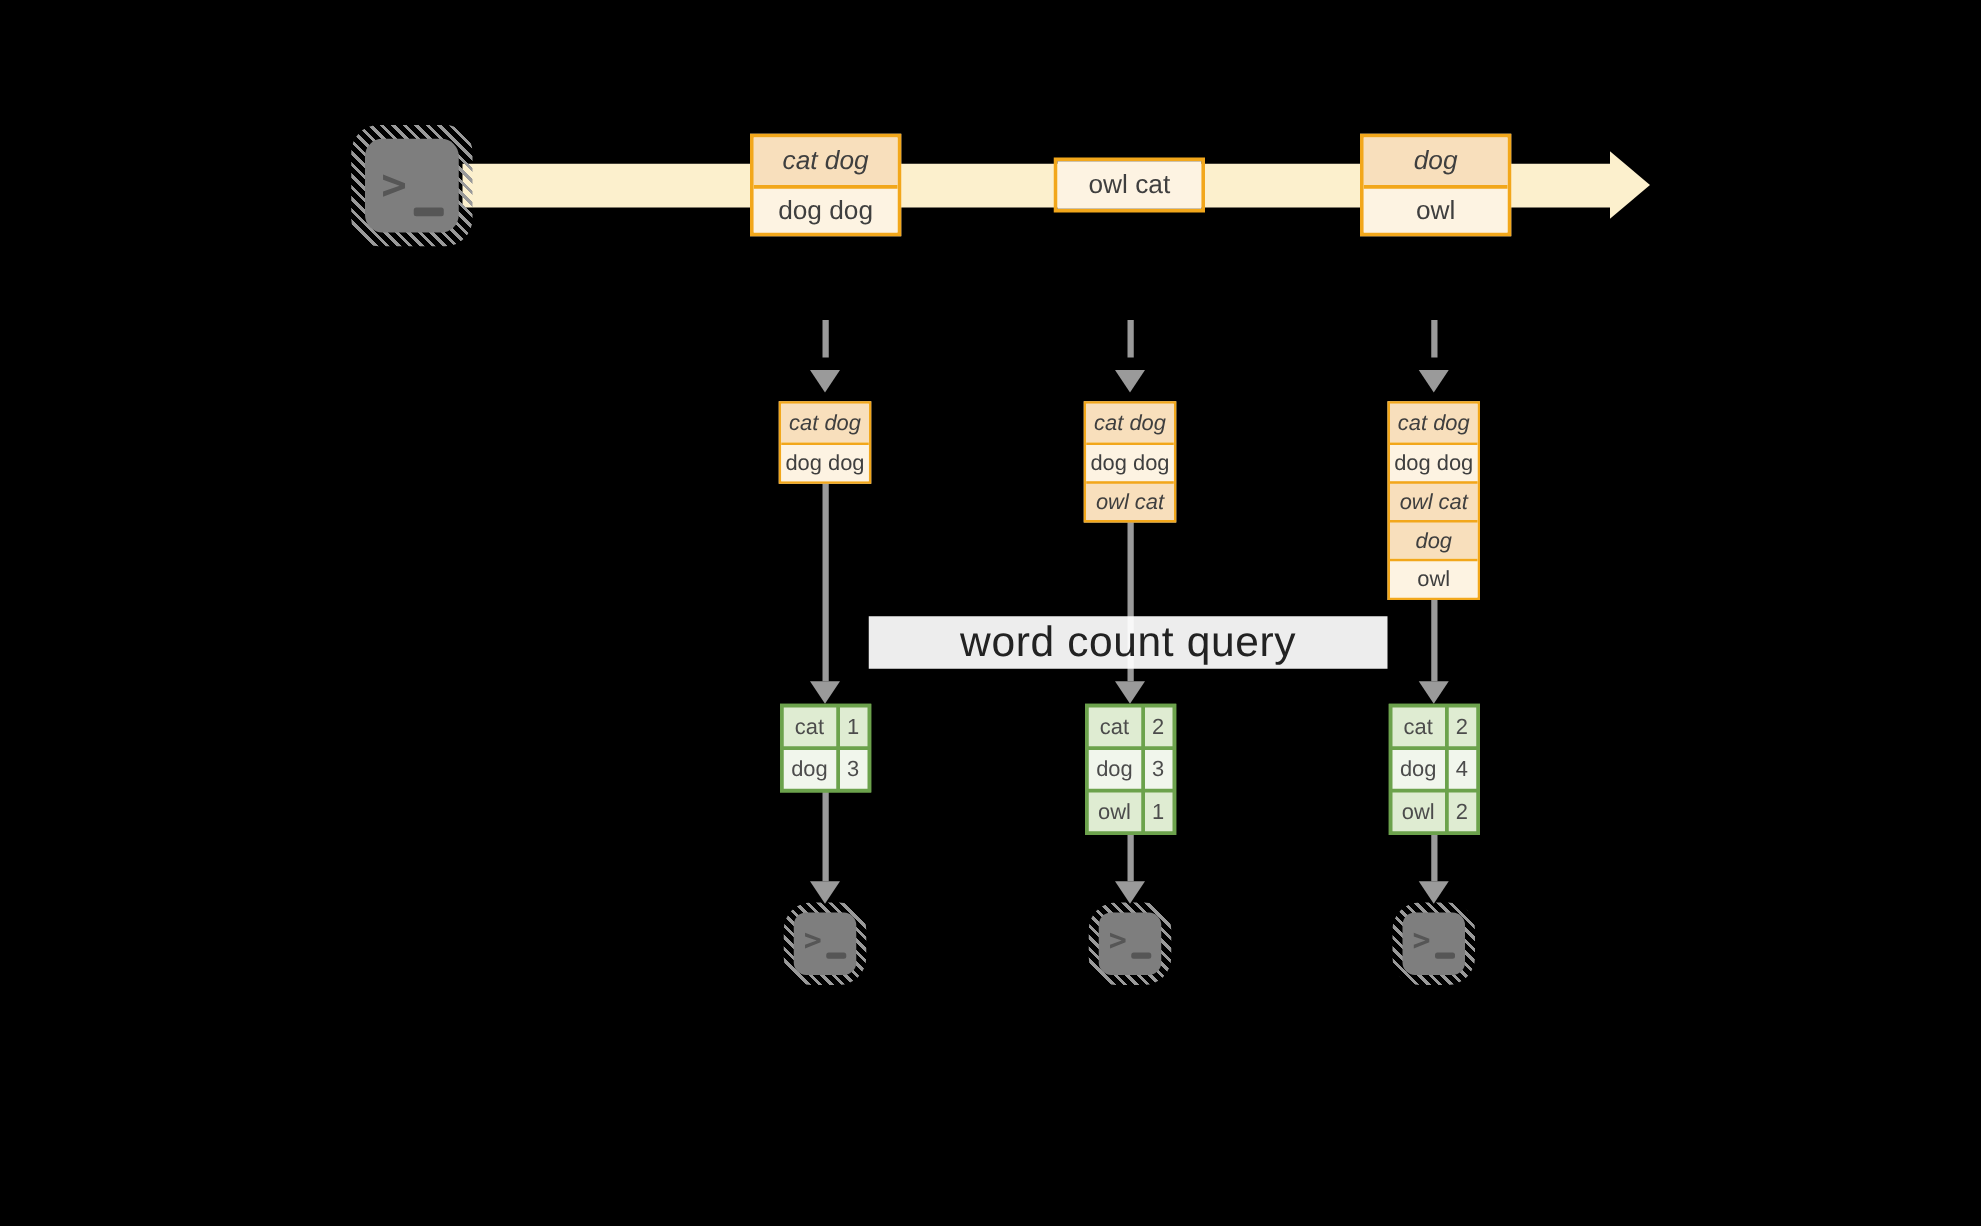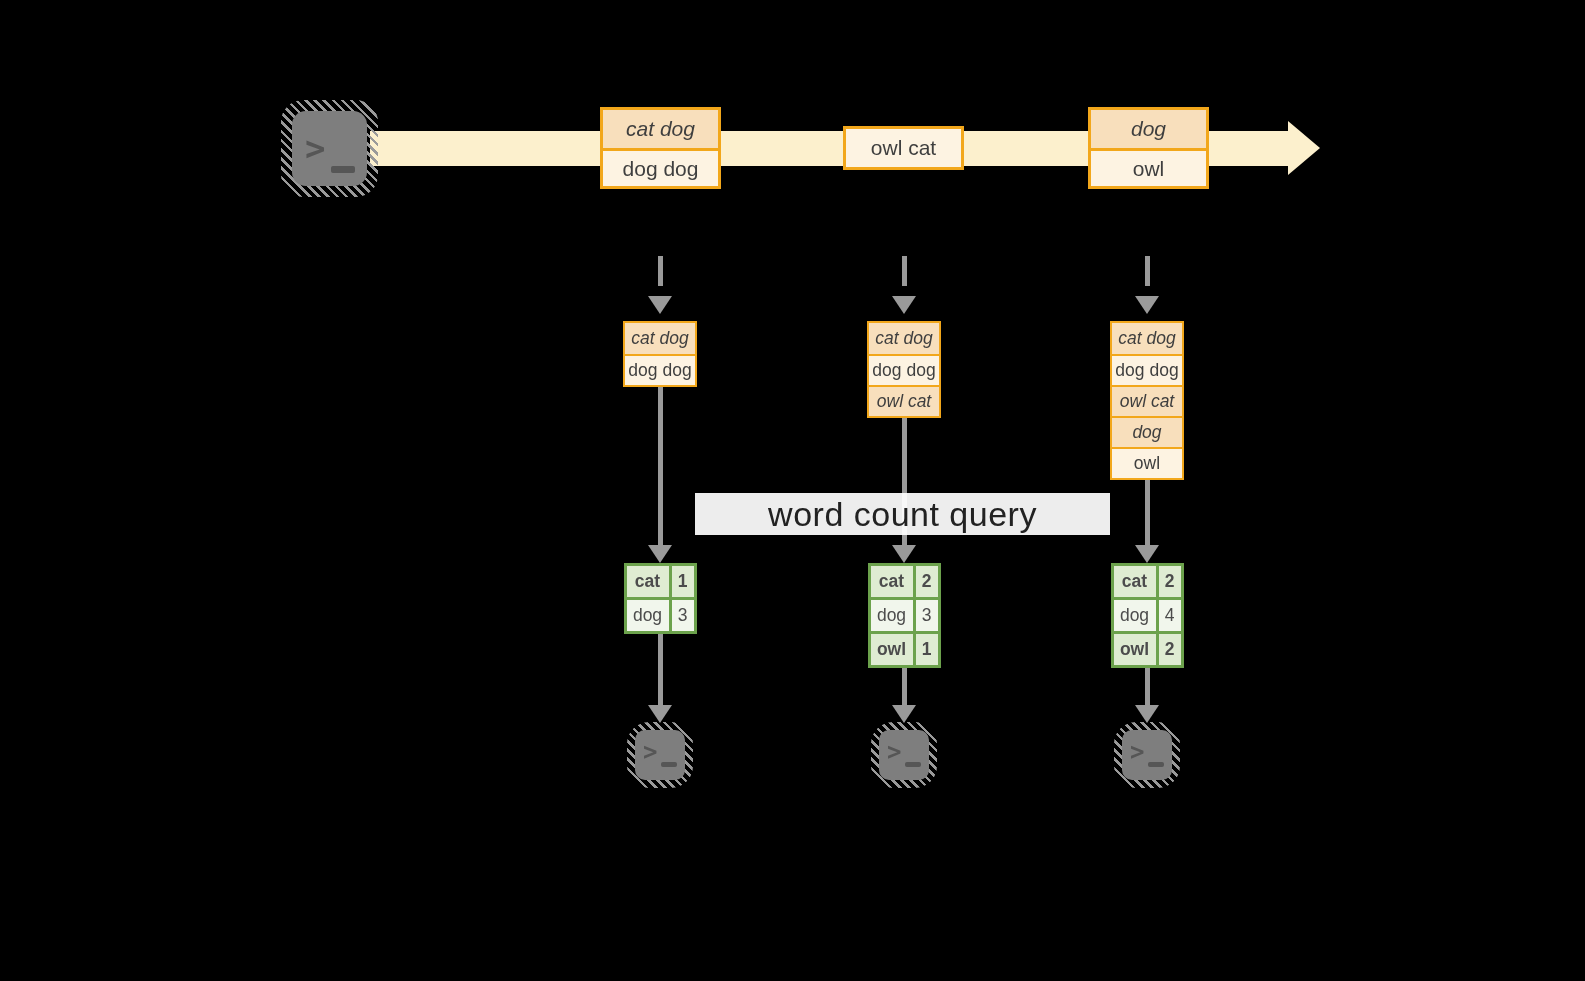--- a/index.html
+++ b/index.html
@@ -35,21 +35,21 @@
     box-sizing:border-box;background:var(--green);
   }
   .grow{display:flex;margin-top:3px;}
   .grow:first-child{margin-top:0;}
   .gcell{
     height:31px;display:flex;align-items:center;justify-content:center;
     color:#4c4c4c;font-size:17.5px;
   }
   .gword{width:44px;margin-right:3px;}
   .gnum{width:23px;}
-  .gtone-a{background:var(--greena);font-weight:bold;}
+  .gtone-a{background:var(--greena);}
   .gtone-b{background:var(--greenb);}
   
   .shaft{position:absolute;z-index:2;width:5px;background:var(--gray);}
   .ahead{
     position:absolute;z-index:2;width:0;height:0;
     border-left:12px solid transparent;border-right:12px solid transparent;
     border-top:18px solid var(--gray);
   }
   
   .query{

